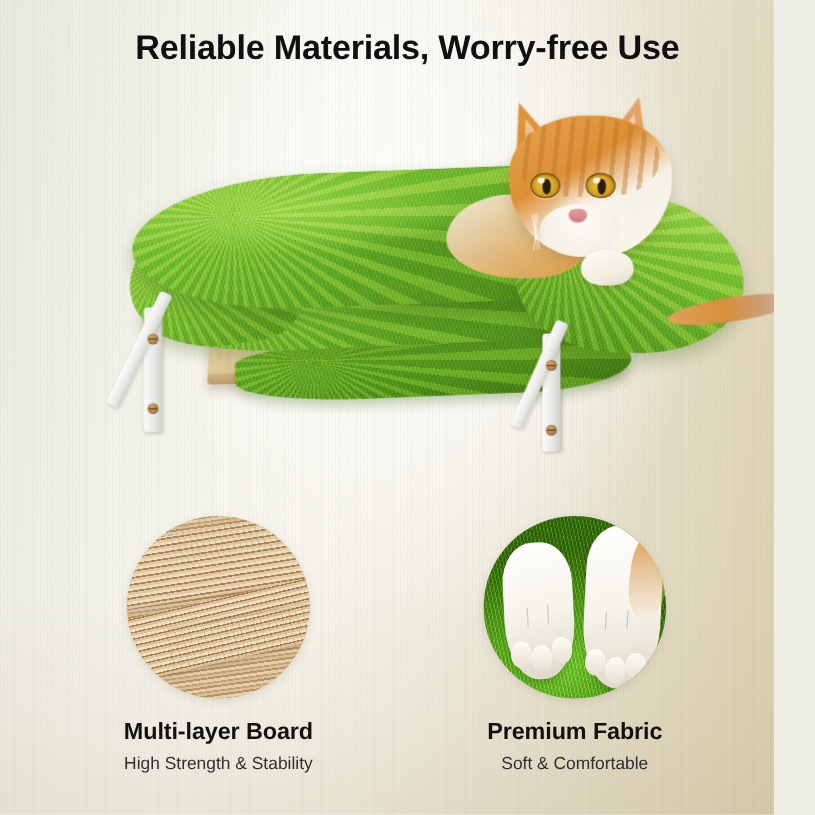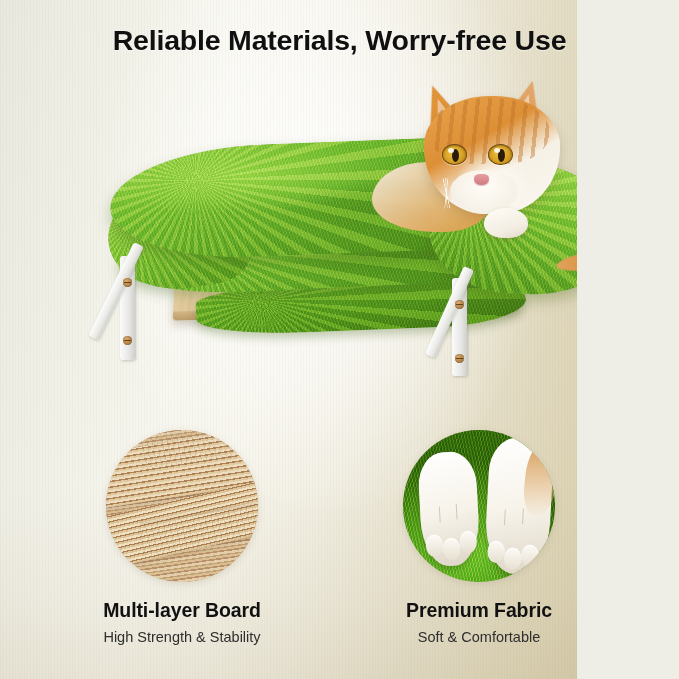--- a/index.html
+++ b/index.html
@@ -5,21 +5,21 @@
 <style>
   * { margin:0; padding:0; box-sizing:border-box; }
   html,body{
     width:679px; height:679px; overflow:hidden;
     font-family:"Liberation Sans", sans-serif;
     background:#efeee6;
   }
 
   #page{
     position:relative;
-    width:577px; height:679px;
+    width:645px; height:679px;
     overflow:hidden;
     background:
       radial-gradient(ellipse 300px 420px at 56% 30%, rgba(255,255,255,0.92) 0%, rgba(255,255,255,0.45) 45%, rgba(255,255,255,0) 75%),
       linear-gradient(100deg,
         #e9e8de 0%,
         #eeede3 10%,
         #f3f2e9 22%,
         #f7f6ee 34%,
         #f6f4ea 46%,
         #f1eee1 58%,

